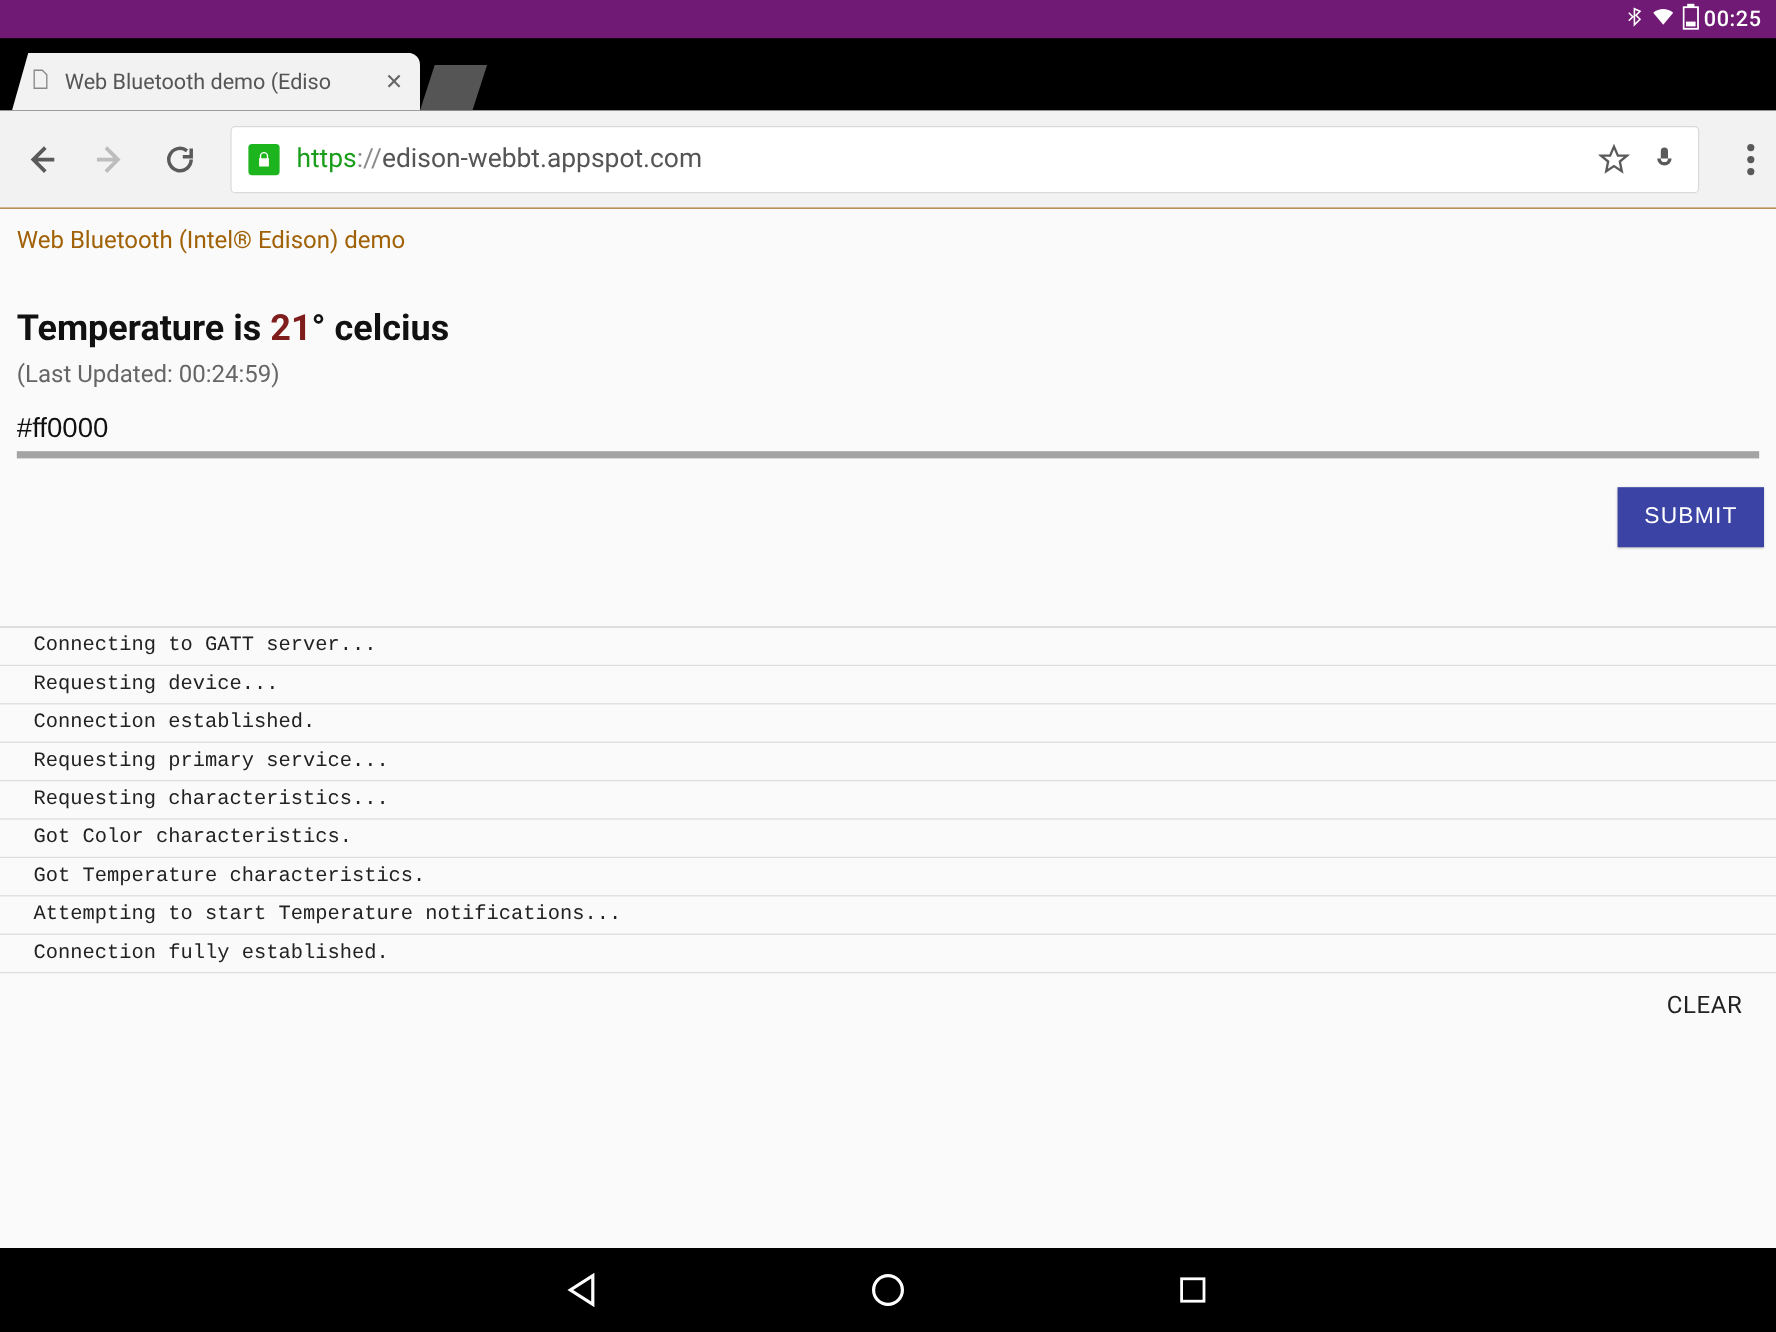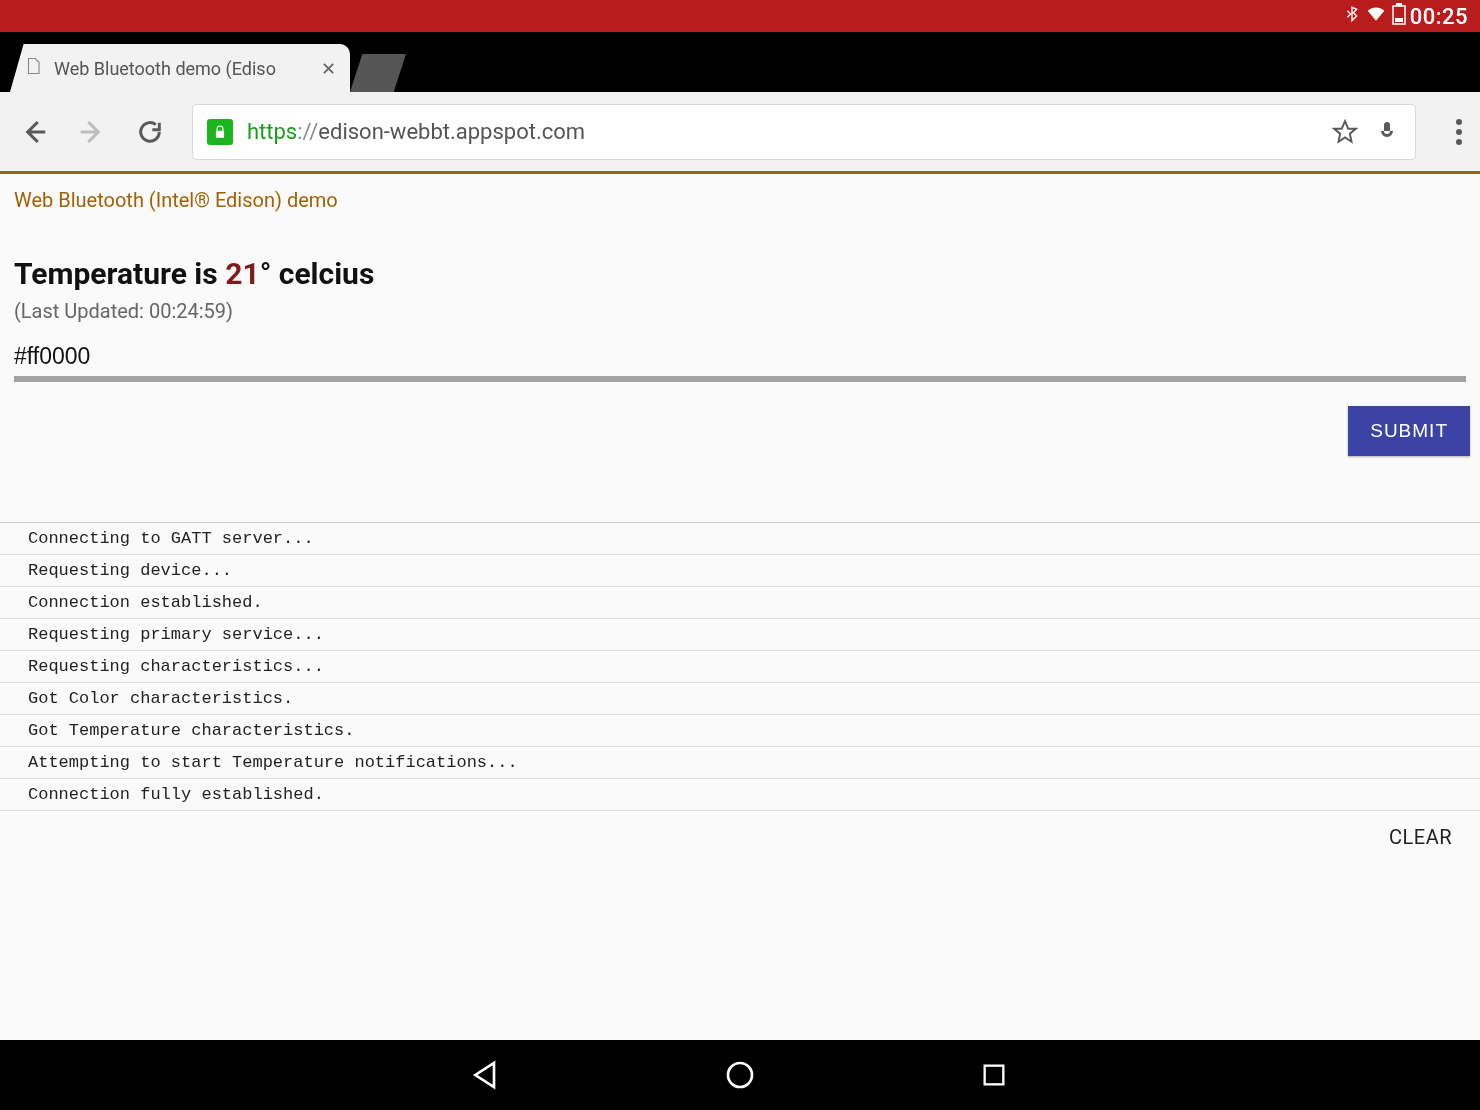--- a/index.html
+++ b/index.html
@@ -7,27 +7,27 @@
     font-family: "Roboto", "Helvetica Neue", Arial, sans-serif;
     background: #000;
     width: 1480px;
     height: 1110px;
     overflow: hidden;
     position: relative;
   }
   
   .status-bar {
     height: 32px;
-    background: #b91c1c;
+    background: #701a75;
     color: #fff;
     display: flex;
     justify-content: flex-end;
     align-items: center;
     padding: 0 12px;
-    font-size: 22px;
+    font-size: 18px;
     gap: 4px;
   }
   .status-bar svg { fill: #fff; }
   .status-clock { font-weight: 500; letter-spacing: 0.5px; }
   
   .tab-strip {
     height: 60px;
     background: #000;
     display: flex;
     align-items: flex-end;
@@ -64,21 +64,21 @@
     clip-path: polygon(22% 0, 100% 0, 78% 100%, 0 100%);
   }
   
   .chrome-toolbar {
     height: 82px;
     background: #f2f2f2;
     display: flex;
     align-items: center;
     padding: 0 18px;
     gap: 26px;
-    border-bottom: 3px solid #a16207;
+    border-bottom: 1px solid #a16207;
   }
   .nav-btn { width: 32px; height: 32px; display: flex; align-items: center; justify-content: center; cursor: pointer; }
   .nav-btn.disabled svg { stroke: #bdbdbd; }
   .nav-btn svg { stroke: #5a5a5a; stroke-width: 2.5; fill: none; }
   .omnibox {
     flex: 1;
     background: #fff;
     height: 56px;
     border-radius: 4px;
     border: 1px solid #d9d9d9;

